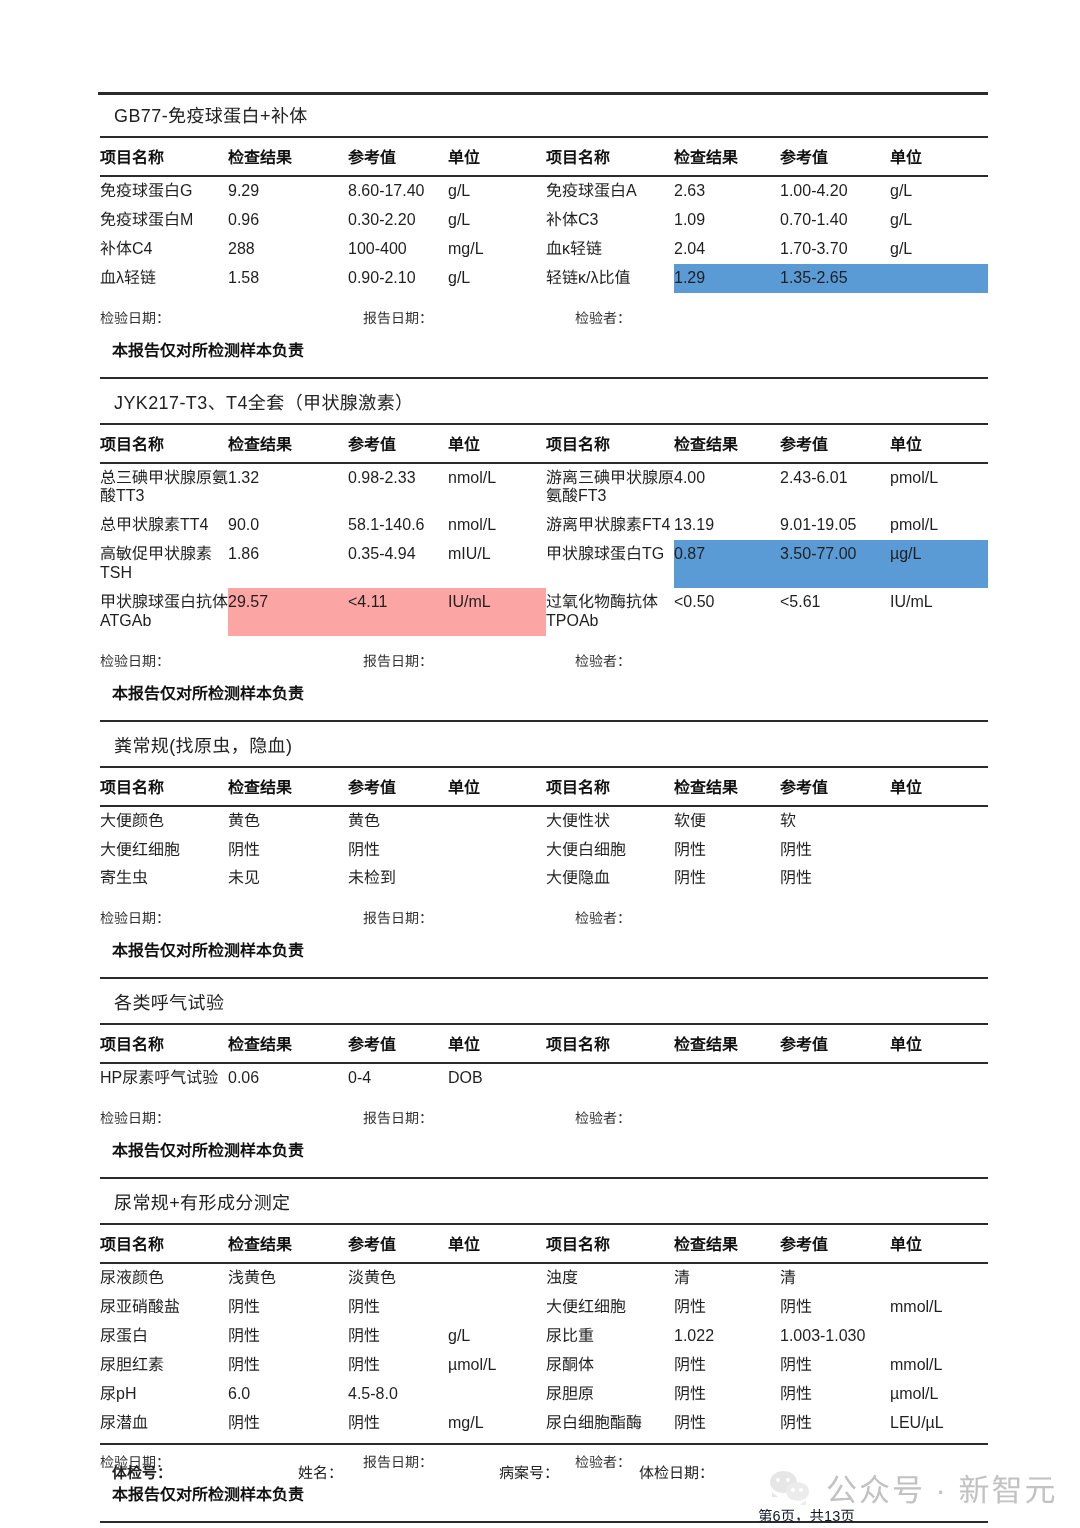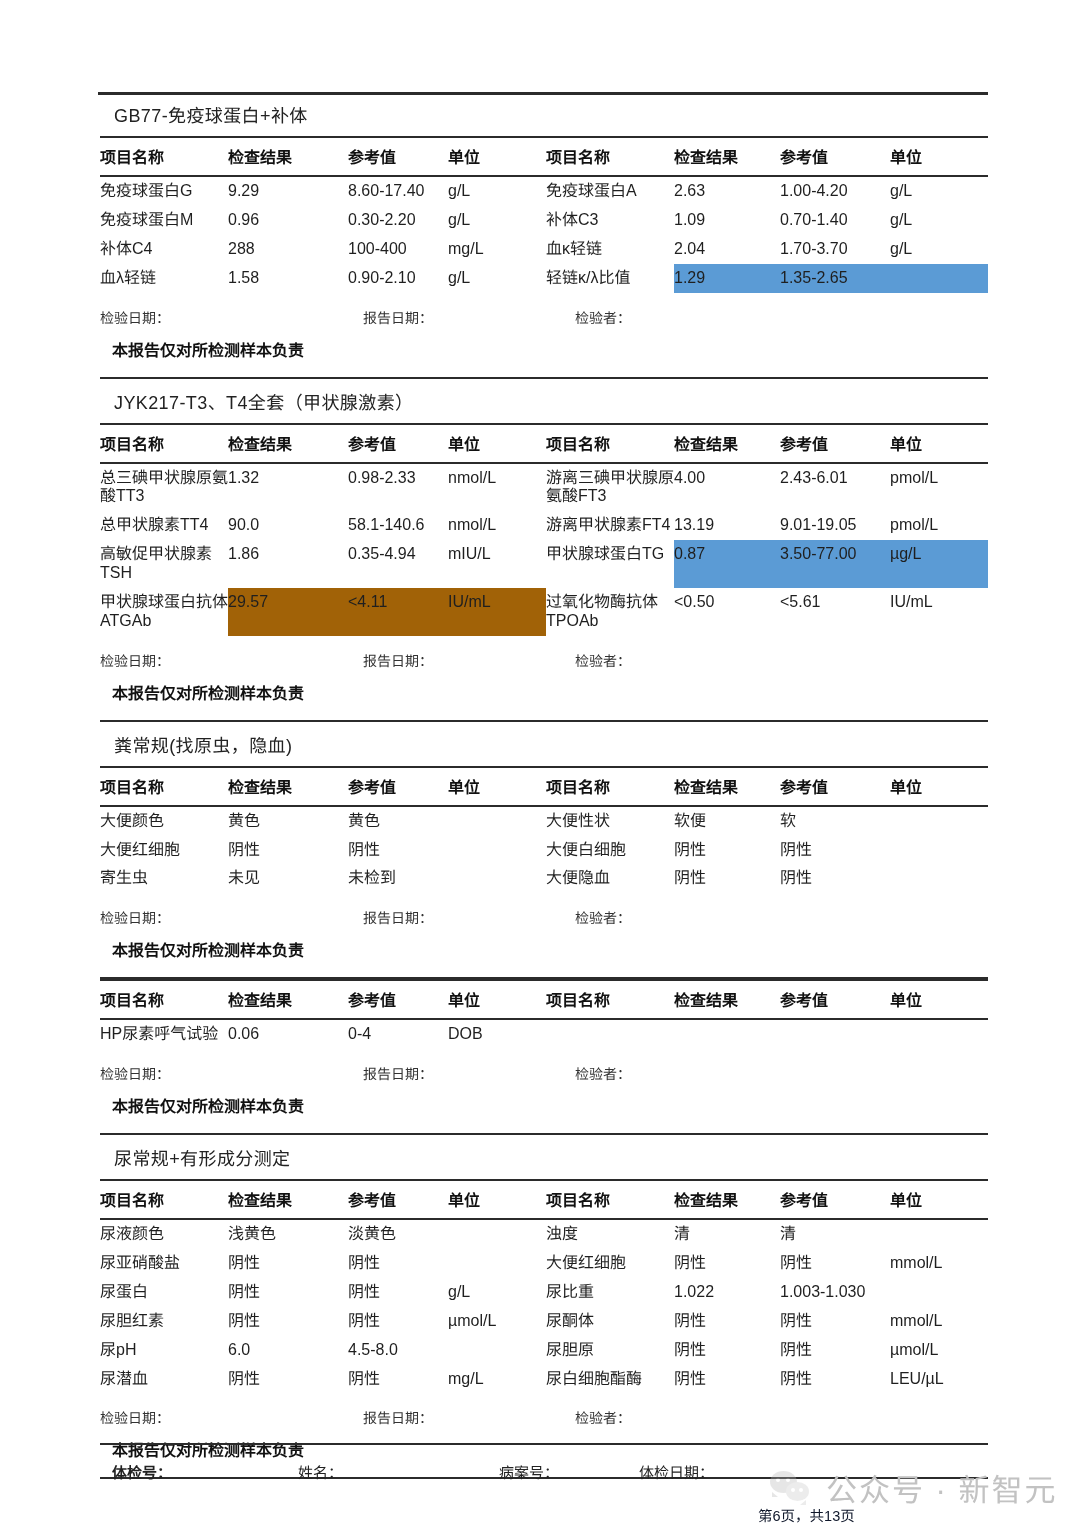--- a/index.html
+++ b/index.html
@@ -91,21 +91,21 @@
   col.c-ref2   { width: 110px; }
   col.c-unit2  { width: 98px; }
 
   th.h-name  { padding-left: 12px; }
   td.d-name  { padding-left: 12px; }
   th.h-name2 { padding-left: 16px; }
   td.d-name2 { padding-left: 16px; }
 
   
   td.hl-blue { background: #5b9bd5; }
-  td.hl-red  { background: #a16207; }
+  td.hl-red  { background: #fca5a5; }
 
   
   .sec-footer {
     padding-top: 14px;
     padding-bottom: 2px;
   }
   .sec-meta {
     font-size: 14px;
     color: #333;
     padding-left: 12px;
@@ -434,20 +434,21 @@
           <div class="sec-meta">
             <span class="m-exam">检验日期：</span>
             <span class="m-report">报告日期：</span>
             <span class="m-tester">检验者：</span>
           </div>
           <div class="sec-note">本报告仅对所检测样本负责</div>
         </div>
         <div class="sec-rule"></div>
       </div>
       <div class="section">
+        <div class="section-title">各类呼气试验</div>
         <table class="tbl">
           <colgroup>
             <col class="c-name">
             <col class="c-res">
             <col class="c-ref">
             <col class="c-unit">
             <col class="c-name2">
             <col class="c-res2">
             <col class="c-ref2">
             <col class="c-unit2">

